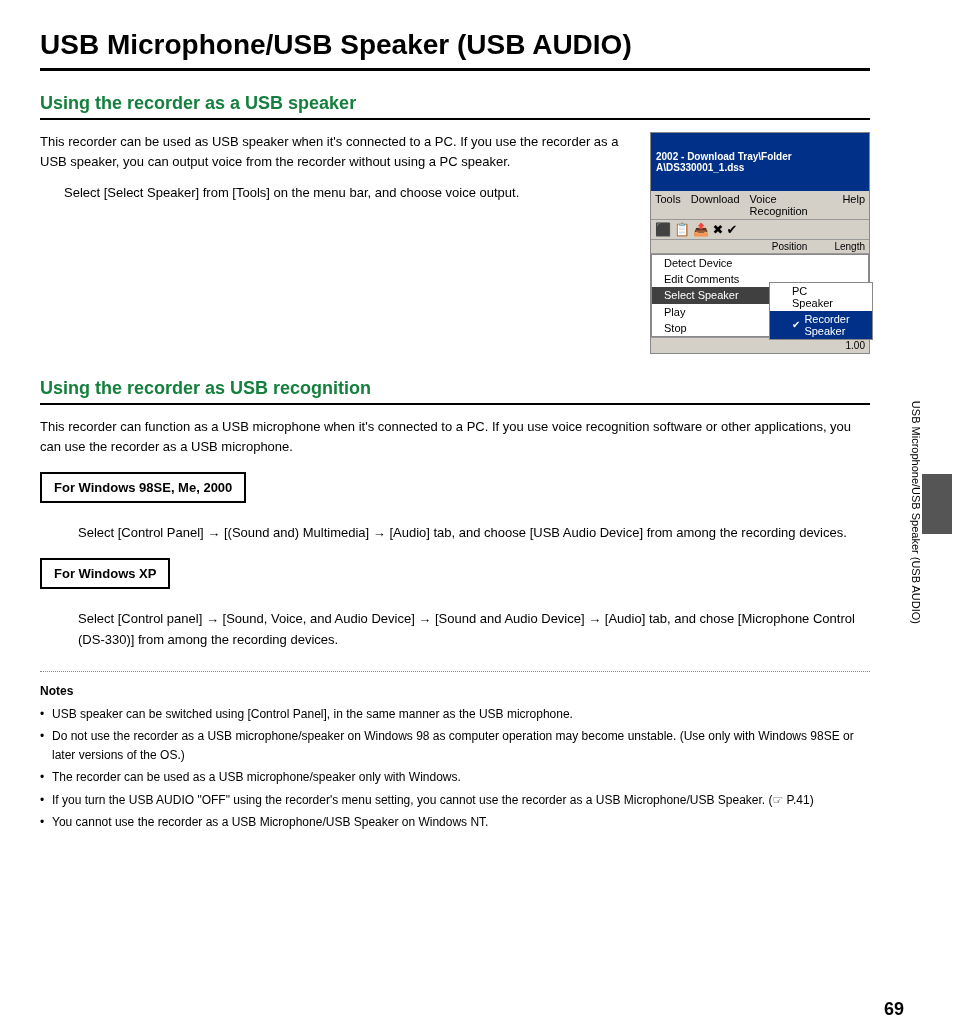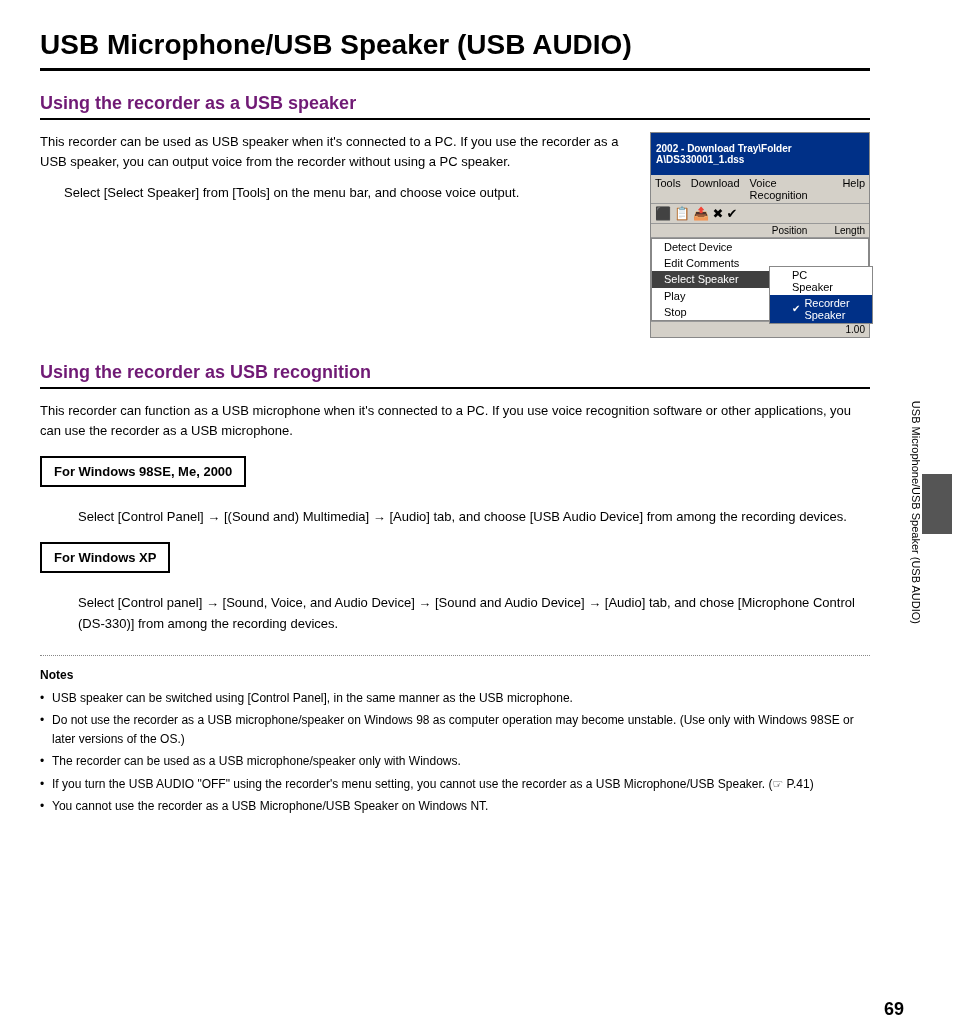--- a/index.html
+++ b/index.html
@@ -67,21 +67,21 @@
       border-bottom: 3px solid #000;
       padding-bottom: 6px;
       margin-bottom: 22px;
       line-height: 1.2;
     }
 
     
     .section-heading {
       font-size: 18px;
       font-weight: bold;
-      color: #701a75;
+      color: #15803d;
       border-bottom: 2px solid #000;
       padding-bottom: 4px;
       margin-bottom: 12px;
     }
 
     
     .top-section {
       display: flex;
       gap: 16px;
       margin-bottom: 24px;
@@ -109,21 +109,21 @@
       min-width: 220px;
       border: 1px solid #888;
       background: #d4d0c8;
       font-size: 11px;
       color: #000;
     }
 
     .screenshot-titlebar {
       background: #003087;
       color: #fff;
-      padding: 10px 5px;
+      padding: 18px 5px;
       font-size: 10px;
       font-weight: bold;
     }
 
     .screenshot-menubar {
       background: #d4d0c8;
       padding: 2px 4px;
       display: flex;
       gap: 10px;
       font-size: 11px;

